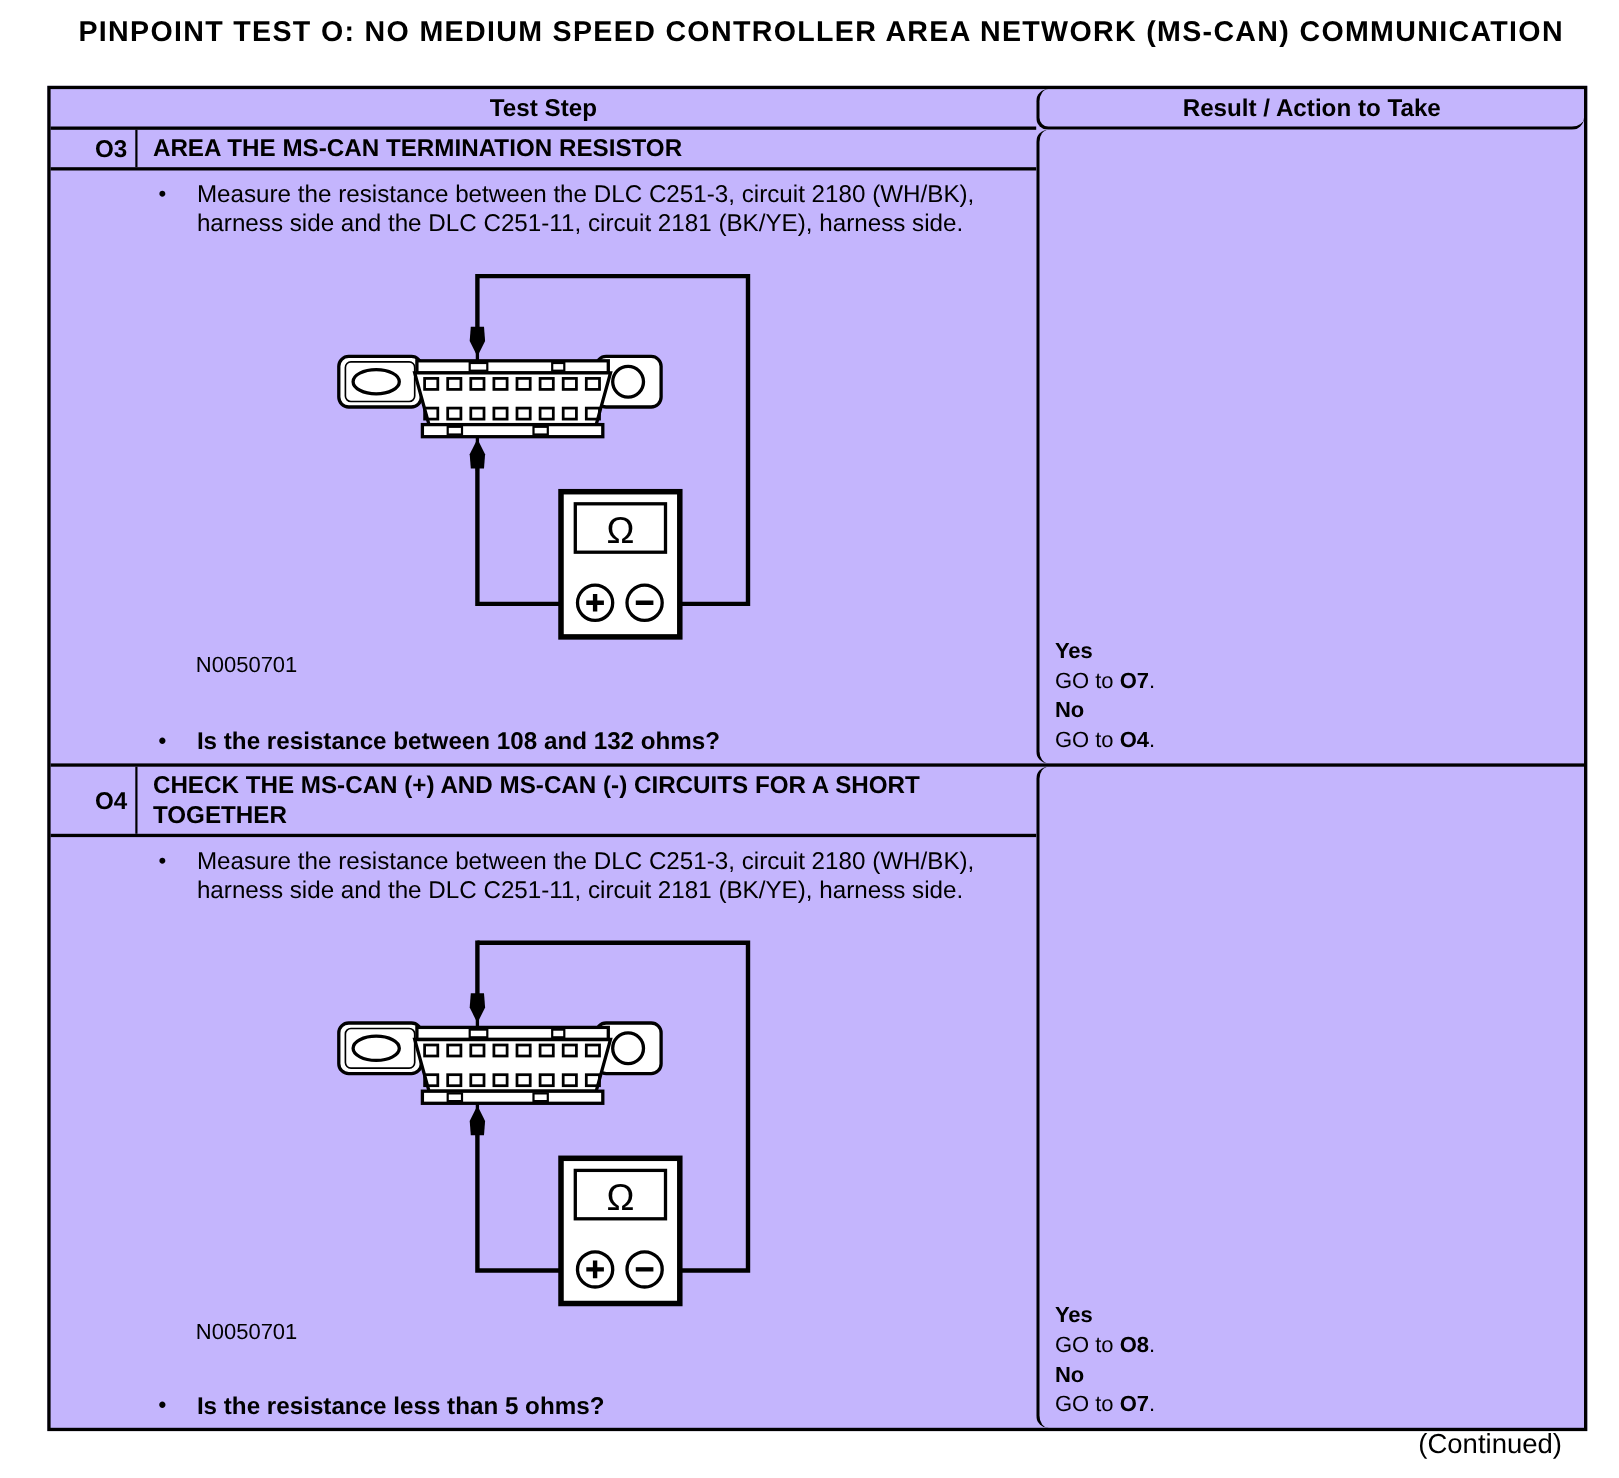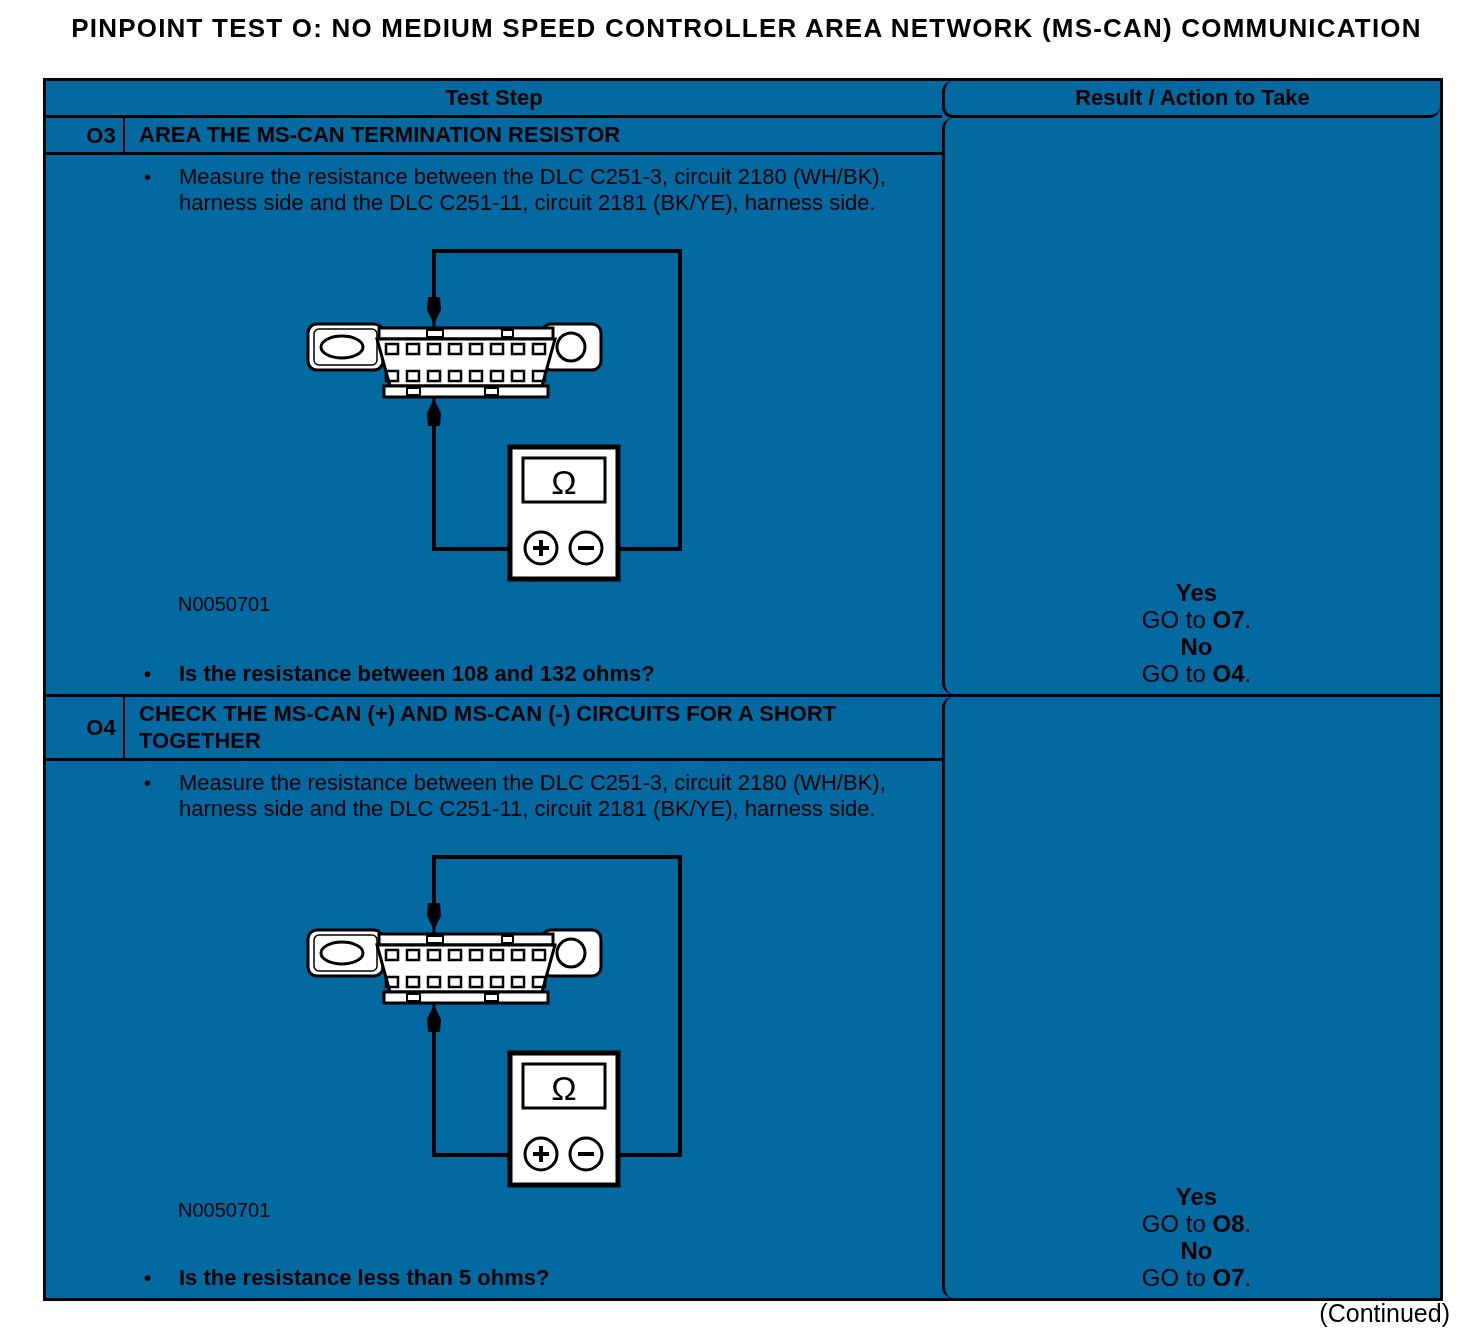--- a/index.html
+++ b/index.html
@@ -19,21 +19,21 @@
     font-size: 26px;
     line-height: 30px;
     letter-spacing: 1.2px;
     margin-left: 21px;
   }
   .ptable {
     position: absolute;
     left: 43px; top: 78px;
     width: 1400px;
     border: 3px solid #000;
-    background: #0369a1;
+    background: #c4b5fd;
   }
   .tgrid { display: grid; grid-template-columns: 896px 1fr; }
   .thead .hcell {
     border-bottom: 3px solid #000;
     font-weight: bold;
     font-size: 22px;
     line-height: 26px;
     text-align: center;
     padding: 4px 0 4px 0;
   }
@@ -71,31 +71,30 @@
   }
   .bullet-text { max-width: 720px; }
   .question-row { margin-top: auto; padding-bottom: 7px; font-weight: bold; }
   .diagram-box { margin-left: 234px; margin-top: 22px; }
   .fig-label { font-size: 20px; line-height: 24px; margin-left: 132px; margin-top: 2px; }
   .result-cell {
     display: flex;
     flex-direction: column;
     justify-content: flex-end;
     padding: 0 6px 7px 14px;
-    font-size: 24px;
+    font-size: 20px;
     line-height: 27px;
-    text-align: center;
   }
   .result-block + .result-block { }
   .result-answer { font-weight: bold; }
   .action-target { font-weight: bold; }
   .continued {
     position: absolute;
     top: 1299px;
-    right: 22px;
+    right: 52px;
     font-size: 25px;
   }
   svg .ln { stroke: #000; fill: none; }
   svg .blk { fill: #000; stroke: none; }
   svg .wh { fill: #fff; stroke: #000; }
 </style>
 </head>
 <body>
 
 <div class="page-title">

